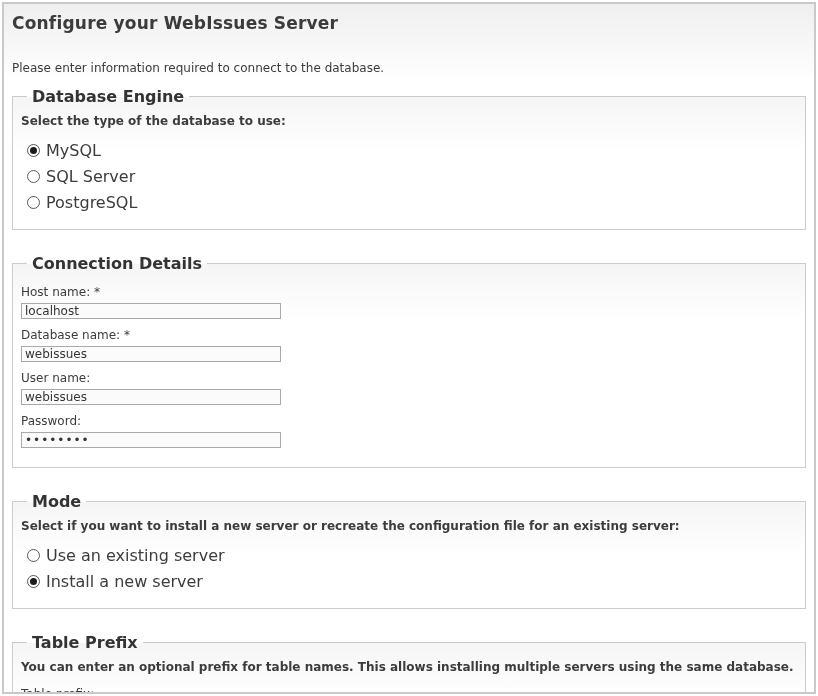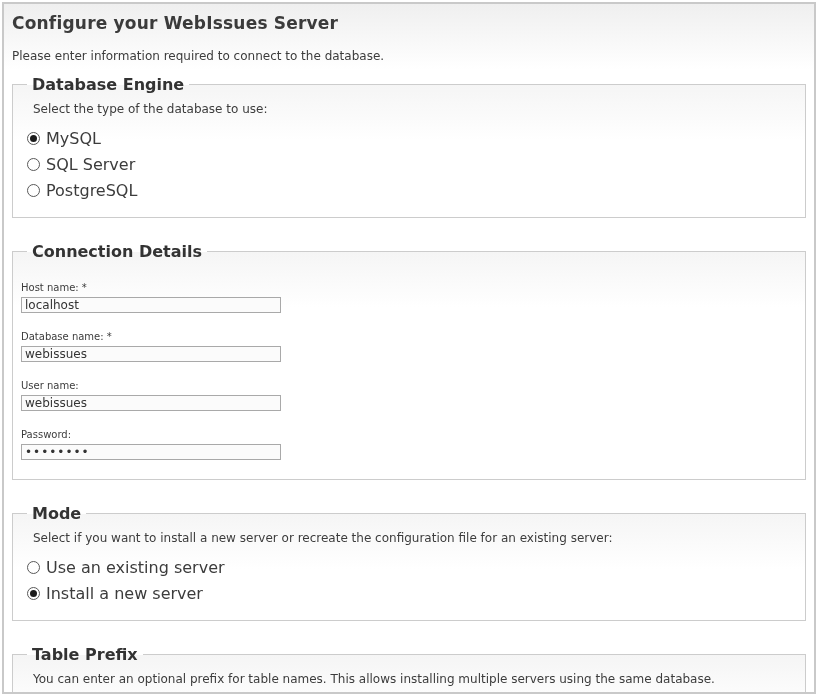--- a/index.html
+++ b/index.html
@@ -24,41 +24,42 @@
     background: linear-gradient(to bottom, #efefef 0%, #ffffff 100%);
     padding: 9px 8px 7px 8px;
   }
   .header h1 {
     font-size: 17px;
     font-weight: bold;
     color: #3b3b3b;
     letter-spacing: 0.2px;
   }
   .header .subtitle {
-    margin-top: 16px;
+    margin-top: 28px;
     font-size: 12px;
     color: #3c3c3c;
   }
   fieldset {
     margin: 5px 8px 19px 8px;
     border: 1px solid #cccccc;
     padding: 3px 8px 10px 8px;
     background: linear-gradient(to bottom, #f5f5f5 0px, #ffffff 55px);
   }
   legend {
     font-size: 16px;
     font-weight: bold;
     color: #333333;
     margin-left: 6px;
     padding: 0 5px;
   }
   .desc {
     font-size: 12px;
-    margin: 5px 0 13px 12px;
+    margin: 5px 0 13px 0;
     color: #3c3c3c;
+    font-weight: bold;
   }
   .radio-row {
     display: flex;
     align-items: center;
     padding-left: 6px;
     margin-bottom: 7px;
     font-size: 16px;
     cursor: default;
   }
   .radio {
@@ -72,22 +73,22 @@
   .radio.checked::after {
     content: "";
     display: block;
     width: 7px; height: 7px;
     margin: 2px;
     border-radius: 50%;
     background: #1b1b1b;
   }
   .field-group { margin-top: 3px; }
   .field-label {
-    font-size: 10px;
-    margin: 18px 0 4px 0;
+    font-size: 12px;
+    margin: 9px 0 4px 0;
     color: #3c3c3c;
   }
   .text-input {
     width: 260px;
     height: 16px;
     border: 1px solid #a9a9a9;
     background: #fbfbfb;
     font-family: "DejaVu Sans", "Liberation Sans", sans-serif;
     font-size: 12px;
     color: #333333;

